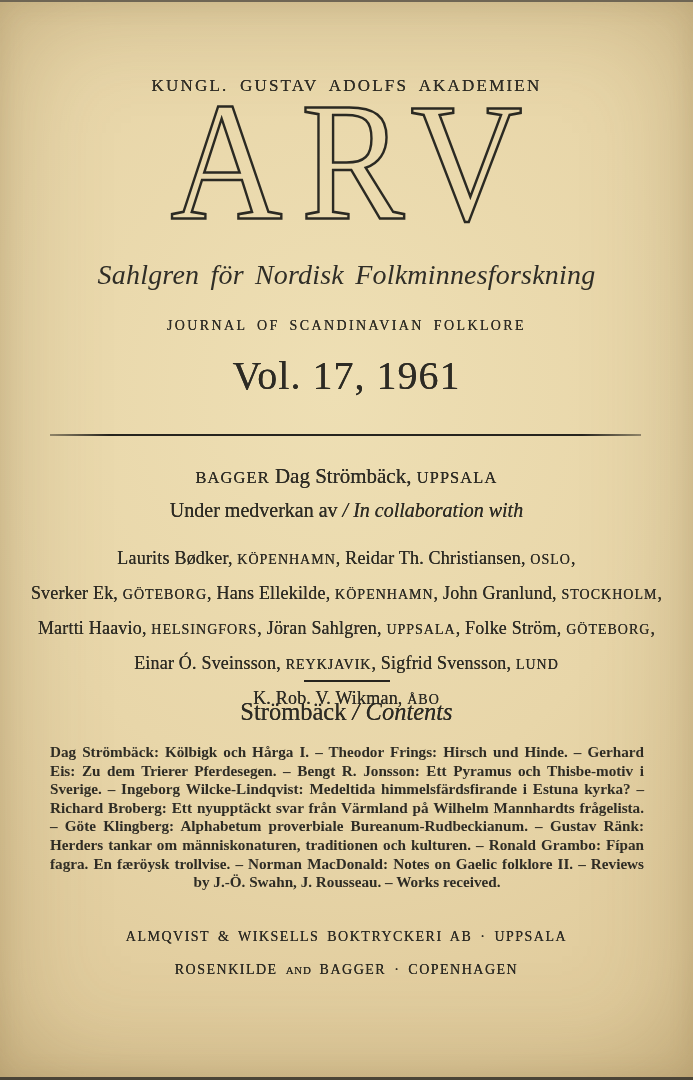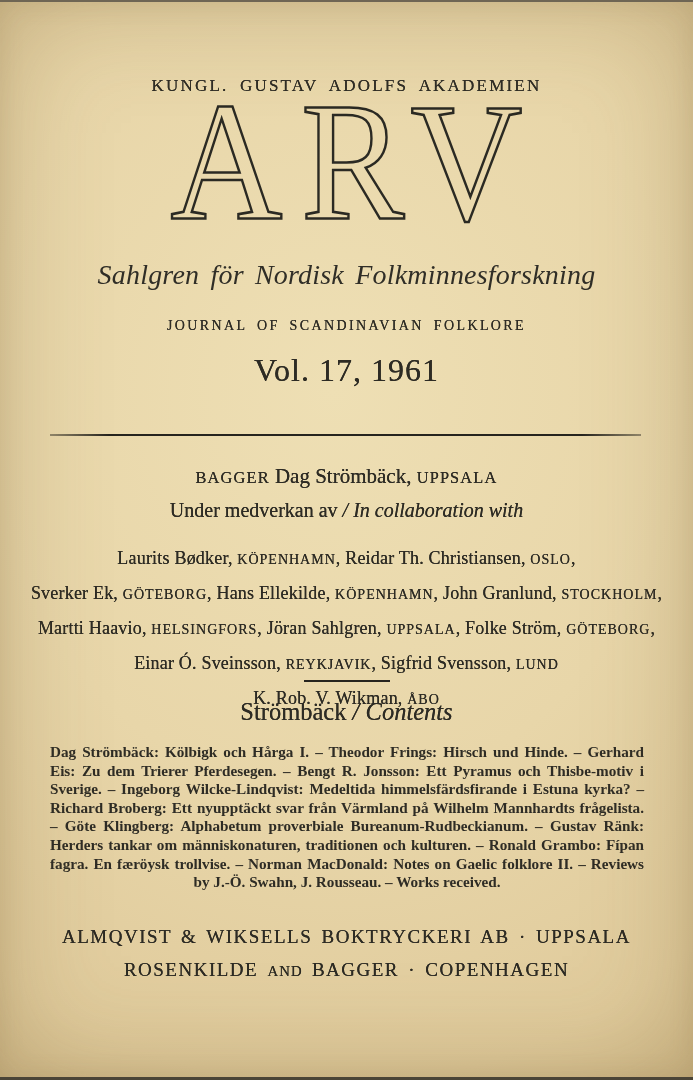--- a/index.html
+++ b/index.html
@@ -30,21 +30,21 @@
     letter-spacing:.12em;padding-left:.12em;
     transform:scaleY(1.10);transform-origin:50% 18%;
     color:#2b2a23;font-weight:400;
   }
   @supports (-webkit-text-stroke: 2px #000){
     .arv{color:transparent;-webkit-text-stroke:2.4px #2b2a23;}
   }
 
   .subtitle-sv{top:257px;font-size:28px;font-style:italic;letter-spacing:.2px;word-spacing:4px;color:#302e27;}
   .subtitle-en{top:316px;font-size:14px;letter-spacing:2.4px;word-spacing:4px;color:#2f2d26;}
-  .volume{top:350px;font-size:32px;letter-spacing:1px;color:#2d2b24;}
+  .volume{top:350px;font-size:40px;letter-spacing:1px;color:#2d2b24;}
 
   .rule-full{
     position:absolute;top:432px;left:50px;width:591px;height:2px;
     background:linear-gradient(90deg, rgba(38,36,30,.45) 0%, #26241e 10%, #26241e 90%, rgba(38,36,30,.45) 100%);
   }
   .rule-short{
     position:absolute;top:678px;left:50%;width:86px;height:2px;margin-left:-43px;
     background:#26241e;
   }
 
@@ -60,21 +60,21 @@
   .contents-heading{top:696px;font-size:24.5px;}
 
   .contents-body{
     position:absolute;top:741px;left:50px;width:594px;margin:0;
     font-size:15.2px;line-height:18.6px;
     text-align:justify;text-align-last:center;
     color:#2e2c25;
     font-weight:bold;
   }
 
-  .imprint{top:918px;font-size:19px;line-height:33px;letter-spacing:1.5px;word-spacing:3px;color:#2d2b24;}
+  .imprint{top:918px;font-size:14px;line-height:33px;letter-spacing:1.5px;word-spacing:3px;color:#2d2b24;}
 </style>
 </head>
 <body>
 
 <div class="page">
 
   <div class="block academy ink">KUNGL. GUSTAV ADOLFS AKADEMIEN</div>
 
   <div class="block arv">ARV</div>
 

